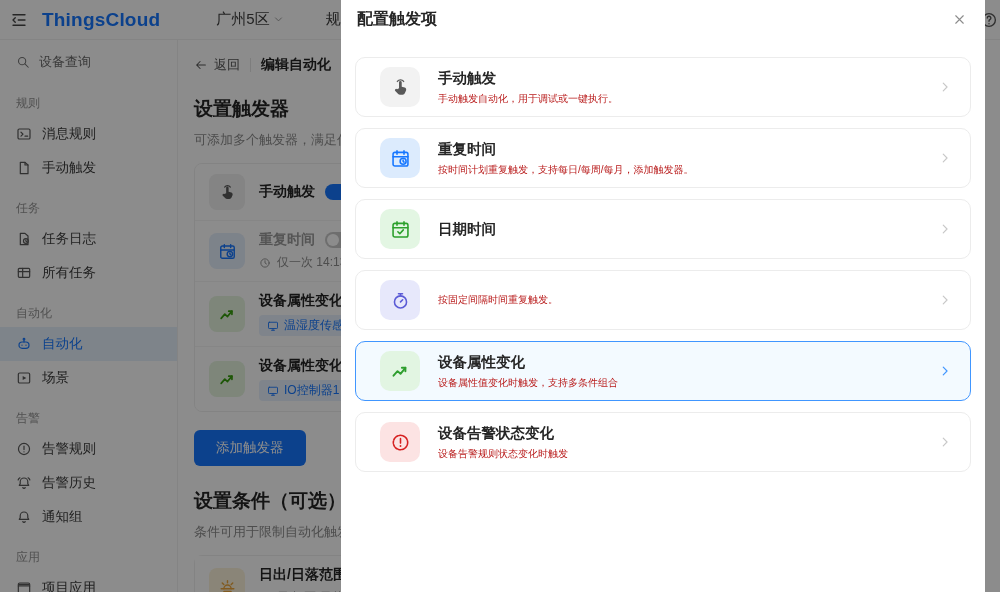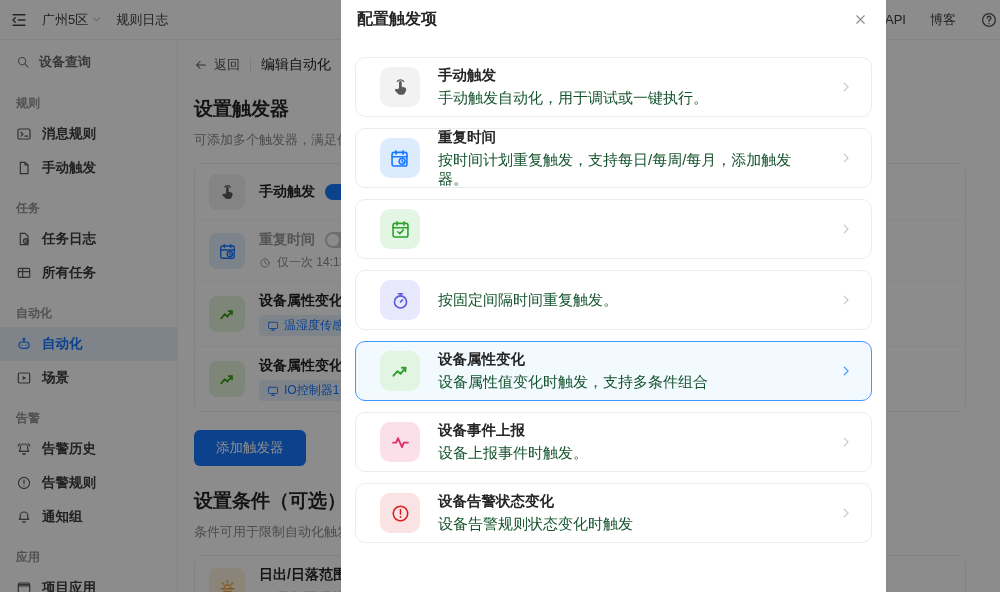--- a/index.html
+++ b/index.html
@@ -7,41 +7,41 @@
   body { font-family:"Liberation Sans","DejaVu Sans",sans-serif; background:#fff; position:relative; color:#262626; }
 
   .icn { display:inline-flex; align-items:center; justify-content:center; flex:none; }
   .icn svg { width:100%; height:100%; display:block; }
 
   
   .app { position:absolute; inset:0; background:#fff; }
   .topbar { height:40px; display:flex; align-items:center; padding:0 14px 0 10px; border-bottom:1px solid #f0f0f0; gap:14px; }
   .hamburger { width:18px; height:18px; color:#454545; cursor:pointer; }
   .logo { font-size:19px; font-weight:800; color:#1677ff; letter-spacing:.2px; margin-right:14px; cursor:pointer; }
-  .top-link { font-size:13px; color:#404040; display:flex; align-items:center; gap:3px; cursor:pointer; }
+  .top-link { font-size:15px; color:#404040; display:flex; align-items:center; gap:3px; cursor:pointer;margin-left:28px; }
   .top-link .icn { width:11px; height:11px; color:#8c8c8c; }
   .topbar-right { margin-left:auto; display:flex; align-items:center; gap:24px; }
   .help-circle { width:18px; height:18px; color:#555; margin-right:-12px; }
 
   .layout { display:flex; height:552px; }
-  .sidebar { width:178px; flex:none; border-right:1px solid #f0f0f0; padding-top:4px; background:#fff;font-weight:bold; }
+  .sidebar { width:178px; flex:none; border-right:1px solid #f0f0f0; padding-top:4px; background:#fff; }
   .side-search { display:flex; align-items:center; gap:9px; padding:9px 16px; font-size:13px; color:#6b6b6b; cursor:text; }
   .side-search .icn { width:14px; height:14px; color:#737373; }
   .side-section { font-size:12px; color:#949494; padding:15px 16px 5px; }
   .side-item { display:flex; align-items:center; gap:10px; padding:8px 16px; font-size:13.5px; color:#3d3d3d; cursor:pointer; }
   .side-item .icn { width:16px; height:16px; color:#595959; }
   .side-item.active { background:#e6f1fb; color:#1677ff; }
   .side-item.active .icn { color:#1677ff; }
 
   .content { flex:1; padding:16px 16px 0 16px; position:relative; background:#fff; }
   .back-row { display:flex; align-items:center; gap:10px; font-size:13px; color:#555; }
   .back-link { display:flex; align-items:center; gap:6px; cursor:pointer; }
   .back-link .icn { width:14px; height:14px; color:#555; }
   .vsep { width:1px; height:14px; background:#e3e3e3; }
-  .page-title { font-size:14px; font-weight:400; color:#262626; }
+  .page-title { font-size:14px; font-weight:700; color:#262626; }
   .h1 { font-size:19px; font-weight:700; margin:22px 0 9px; }
   .sect-desc { font-size:13px; color:#8c8c8c; }
   .trigger-box { margin-top:14px; border:1px solid #efefef; border-radius:8px; width:772px; overflow:hidden; }
   .trow { display:flex; align-items:center; gap:14px; padding:10px 14px; border-bottom:1px solid #f4f4f4; background:#fff; }
   .trow:last-child { border-bottom:none; }
   .trow-icon { width:36px; height:36px; border-radius:8px; display:flex; align-items:center; justify-content:center; }
   .trow-icon .icn { width:19px; height:19px; }
   .trow-main { display:flex; flex-direction:column; gap:5px; }
   .trow-top { display:flex; align-items:center; gap:10px; }
   .trow-label { font-size:14px; font-weight:700; color:#262626; }
@@ -53,45 +53,46 @@
   .mini-list { width:14px; height:14px; color:#8c8c8c; }
   .toggle { width:30px; height:16px; border-radius:9px; position:relative; flex:none; cursor:pointer; }
   .toggle .knob { position:absolute; top:2px; width:12px; height:12px; border-radius:50%; background:#fff; }
   .toggle.on { background:#1677ff; } .toggle.on .knob { right:2px; }
   .toggle.off { background:#c9c9c9; } .toggle.off .knob { left:2px; }
   .add-btn { margin-top:18px; display:inline-block; background:#1677ff; color:#fff; font-size:13.5px; border:none; border-radius:6px; padding:9px 22px; cursor:pointer; font-family:inherit; }
   .cond-box { margin-top:14px; border:1px solid #efefef; border-radius:8px; width:772px; }
 
   
   .backdrop { position:absolute; inset:0; background:rgba(0,0,0,.45); z-index:5; }
-  .modal { position:absolute; left:341px; top:0; width:545px; height:592px; background:#fff; z-index:6; overflow:hidden; }
+  .modal { position:absolute; left:341px; top:0; width:644px; height:592px; background:#fff; z-index:6; overflow:hidden; }
   .modal-head { display:flex; align-items:flex-start; justify-content:space-between; padding:9px 18px 0 16px; }
   .modal-title { font-size:16px; font-weight:600; color:#262626; }
   .modal-close { width:15px; height:15px; color:#8c8c8c; cursor:pointer; margin-top:3px; }
   .mlist { margin:27px 14px 0; display:flex; flex-direction:column; gap:11px; }
   .mcard { display:flex; align-items:center; gap:18px; height:60px; padding:0 18px 0 24px; border:1px solid #ececec; border-radius:10px; background:#fff; cursor:pointer; }
   .mcard.selected { border:1.5px solid #4096ff; background:#f3faff; }
   .mcard-icon { width:40px; height:40px; border-radius:10px; display:flex; align-items:center; justify-content:center; }
   .mcard-icon .icn { width:21px; height:21px; }
   .mcard-text { display:flex; flex-direction:column; gap:4px; }
   .mcard-title { font-size:14.5px; font-weight:700; color:#262626; }
-  .mcard-desc { font-size:15px; color:#14532d; }
+  .mcard-desc { font-size:10px; color:#b91c1c; }
   .mcard-chev { margin-left:auto; width:14px; height:14px; color:#c8c8c8; }
   .mcard.selected .mcard-chev { color:#4096ff; }
 </style>
 </head>
 <body>
 
 <div class="app">
   <div class="topbar">
     <span class="icn hamburger">
         <svg viewBox="0 0 24 24" fill="none" stroke="currentColor" stroke-width="1.8" stroke-linecap="round" stroke-linejoin="round">
           <path d="M4 5h16M11 12h9M4 19h16M7 9l-3 3 3 3"></path>
         </svg>
       </span>
+    <span class="logo">ThingsCloud</span>
     <span class="top-link">
       <span>广州5区</span>
       <span class="icn">
           <svg viewBox="0 0 24 24" fill="none" stroke="currentColor" stroke-width="1.8" stroke-linecap="round" stroke-linejoin="round">
             <path d="m5.5 8.5 6.5 6.5 6.5-6.5"></path>
           </svg>
         </span>
     </span>
     <span class="top-link">规则日志</span>
     <span class="topbar-right">
@@ -177,35 +178,35 @@
                 <rect x="3.5" y="4.5" width="17" height="15" rx="2"></rect>
                 <path d="M10 9l5.5 3L10 15z" fill="currentColor" stroke="none"></path>
               </svg>
             </span>
             <span>场景</span>
           </div>
           <div class="side-section">告警</div>
           <div class="side-item">
             <span class="icn">
               <svg viewBox="0 0 24 24" fill="none" stroke="currentColor" stroke-width="1.8" stroke-linecap="round" stroke-linejoin="round">
-                <path d="M12 4.5a5.7 5.7 0 0 1 5.7 5.7v3l1.4 2.3H4.9l1.4-2.3v-3A5.7 5.7 0 0 1 12 4.5z"></path>
-                <path d="M10.2 18.8a1.9 1.9 0 0 0 3.6 0M3.2 7.5c.5-1.4 1.4-2.5 2.7-3.3M20.8 7.5c-.5-1.4-1.4-2.5-2.7-3.3"></path>
-              </svg>
-            </span>
-            <span>告警历史</span>
-          </div>
-          <div class="side-item">
-            <span class="icn">
-              <svg viewBox="0 0 24 24" fill="none" stroke="currentColor" stroke-width="1.8" stroke-linecap="round" stroke-linejoin="round">
                 <circle cx="12" cy="12" r="8.3"></circle>
                 <path d="M12 7.5v5.3"></path>
                 <circle cx="12" cy="16.2" r="1" fill="currentColor" stroke="none"></circle>
               </svg>
             </span>
             <span>告警规则</span>
+          </div>
+          <div class="side-item">
+            <span class="icn">
+              <svg viewBox="0 0 24 24" fill="none" stroke="currentColor" stroke-width="1.8" stroke-linecap="round" stroke-linejoin="round">
+                <path d="M12 4.5a5.7 5.7 0 0 1 5.7 5.7v3l1.4 2.3H4.9l1.4-2.3v-3A5.7 5.7 0 0 1 12 4.5z"></path>
+                <path d="M10.2 18.8a1.9 1.9 0 0 0 3.6 0M3.2 7.5c.5-1.4 1.4-2.5 2.7-3.3M20.8 7.5c-.5-1.4-1.4-2.5-2.7-3.3"></path>
+              </svg>
+            </span>
+            <span>告警历史</span>
           </div>
           <div class="side-item">
             <span class="icn">
               <svg viewBox="0 0 24 24" fill="none" stroke="currentColor" stroke-width="1.8" stroke-linecap="round" stroke-linejoin="round">
                 <path d="M12 4.5a5.7 5.7 0 0 1 5.7 5.7v3l1.4 2.3H4.9l1.4-2.3v-3A5.7 5.7 0 0 1 12 4.5z"></path>
                 <path d="M10.2 18.8a1.9 1.9 0 0 0 3.6 0"></path>
               </svg>
             </span>
             <span>通知组</span>
           </div>
@@ -447,20 +448,21 @@
         <div class="mcard-icon" style="background: rgb(227, 246, 227); color: rgb(44, 160, 44);">
           <span class="icn">
             <svg viewBox="0 0 24 24" fill="none" stroke="currentColor" stroke-width="1.8" stroke-linecap="round" stroke-linejoin="round">
               <rect x="3.5" y="5" width="17" height="15.5" rx="2"></rect>
               <path d="M8 3.3V7M16 3.3V7M3.5 10h17"></path>
               <path d="m9 14.6 2.2 2.2 4-4.4"></path>
             </svg>
           </span>
         </div>
         <div class="mcard-text">
+          <div class="mcard-title">日期时间</div>
         </div>
         <span class="icn mcard-chev">
           <svg viewBox="0 0 24 24" fill="none" stroke="currentColor" stroke-width="2" stroke-linecap="round" stroke-linejoin="round">
             <path d="m9 5.5 6.5 6.5L9 18.5"></path>
           </svg>
         </span>
       </div>
       <div class="mcard">
         <div class="mcard-icon" style="background: rgb(231, 232, 251); color: rgb(91, 91, 214);">
           <span class="icn">
@@ -484,38 +486,20 @@
           <span class="icn">
             <svg viewBox="0 0 24 24" fill="none" stroke="currentColor" stroke-width="2.2" stroke-linecap="round" stroke-linejoin="round">
               <path d="m4 16.8 4.6-5.2 3.4 3 5.6-6.8"></path>
               <path d="M13.6 7.8h4v4"></path>
             </svg>
           </span>
         </div>
         <div class="mcard-text">
           <div class="mcard-title">设备属性变化</div>
           <div class="mcard-desc">设备属性值变化时触发，支持多条件组合</div>
-        </div>
-        <span class="icn mcard-chev">
-          <svg viewBox="0 0 24 24" fill="none" stroke="currentColor" stroke-width="2" stroke-linecap="round" stroke-linejoin="round">
-            <path d="m9 5.5 6.5 6.5L9 18.5"></path>
-          </svg>
-        </span>
-      </div>
-      <div class="mcard">
-        <div class="mcard-icon" style="background: rgb(251, 223, 233); color: rgb(214, 51, 108);">
-          <span class="icn">
-            <svg viewBox="0 0 24 24" fill="none" stroke="currentColor" stroke-width="2.1" stroke-linecap="round" stroke-linejoin="round">
-              <path d="M3.5 12.2h3.6l2-5.2 4.6 10.2 2-5h4.8"></path>
-            </svg>
-          </span>
-        </div>
-        <div class="mcard-text">
-          <div class="mcard-title">设备事件上报</div>
-          <div class="mcard-desc">设备上报事件时触发。</div>
         </div>
         <span class="icn mcard-chev">
           <svg viewBox="0 0 24 24" fill="none" stroke="currentColor" stroke-width="2" stroke-linecap="round" stroke-linejoin="round">
             <path d="m9 5.5 6.5 6.5L9 18.5"></path>
           </svg>
         </span>
       </div>
       <div class="mcard">
         <div class="mcard-icon" style="background: rgb(252, 227, 227); color: rgb(214, 32, 32);">
           <span class="icn">

